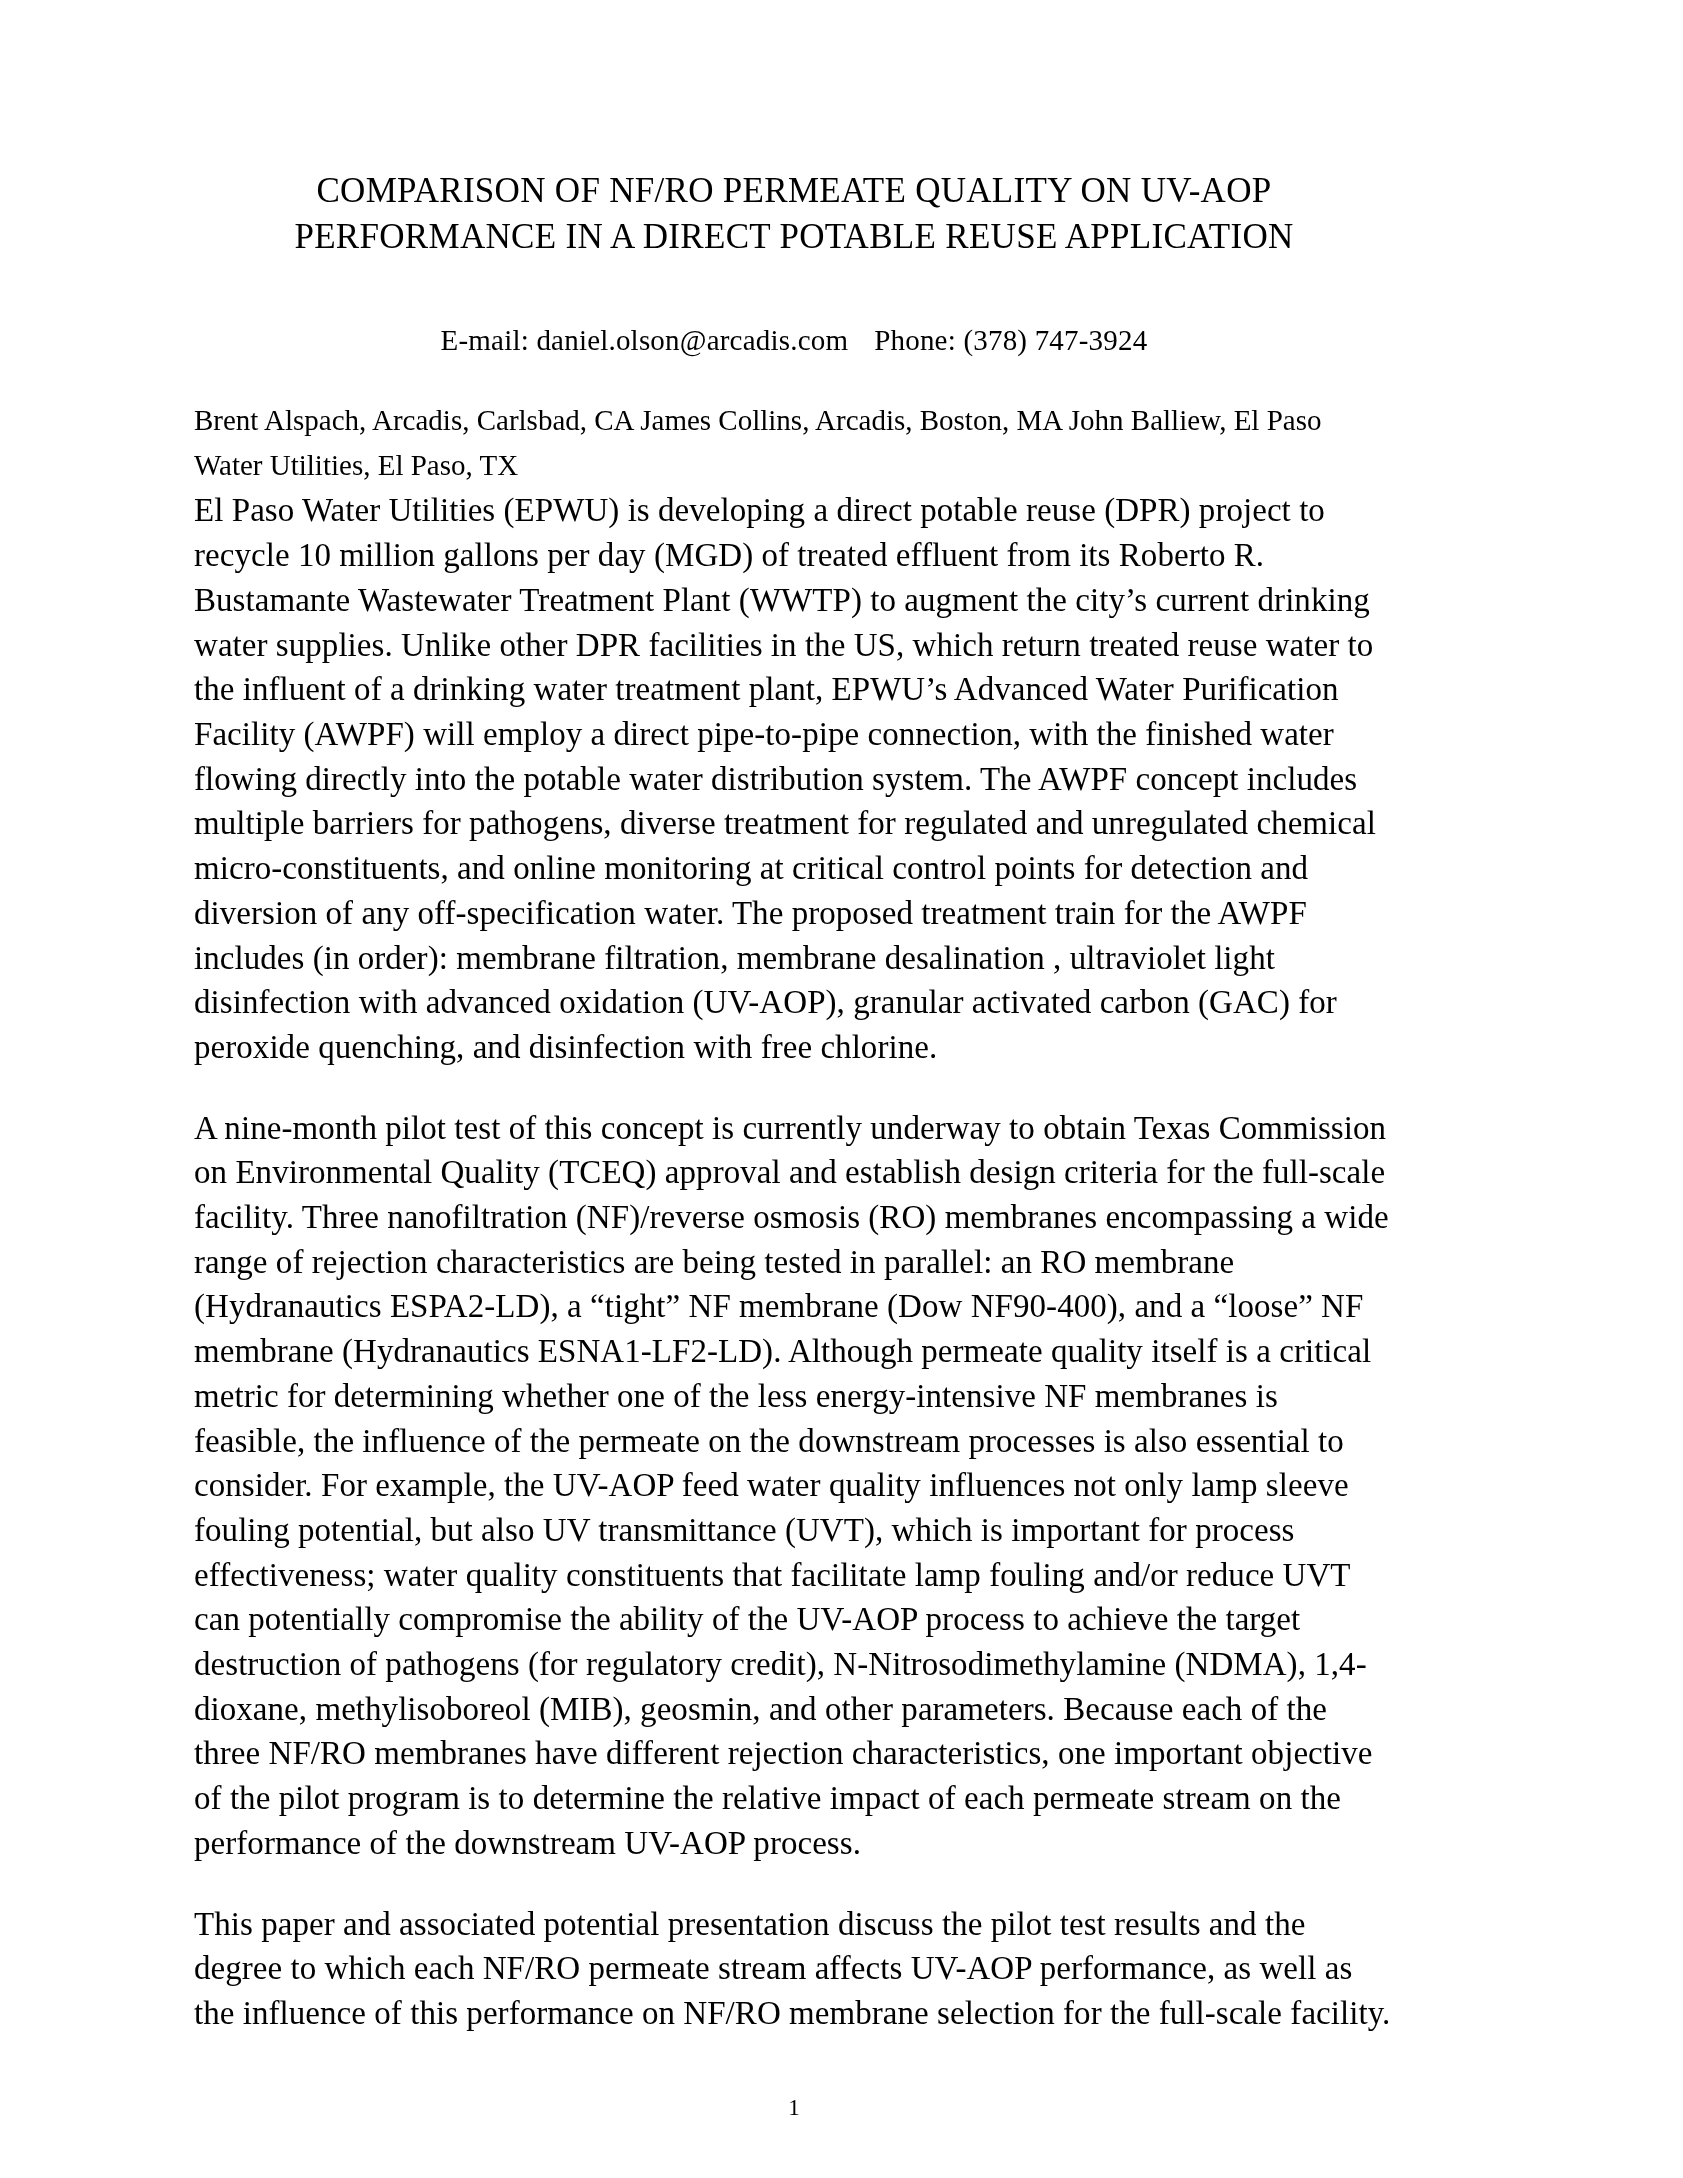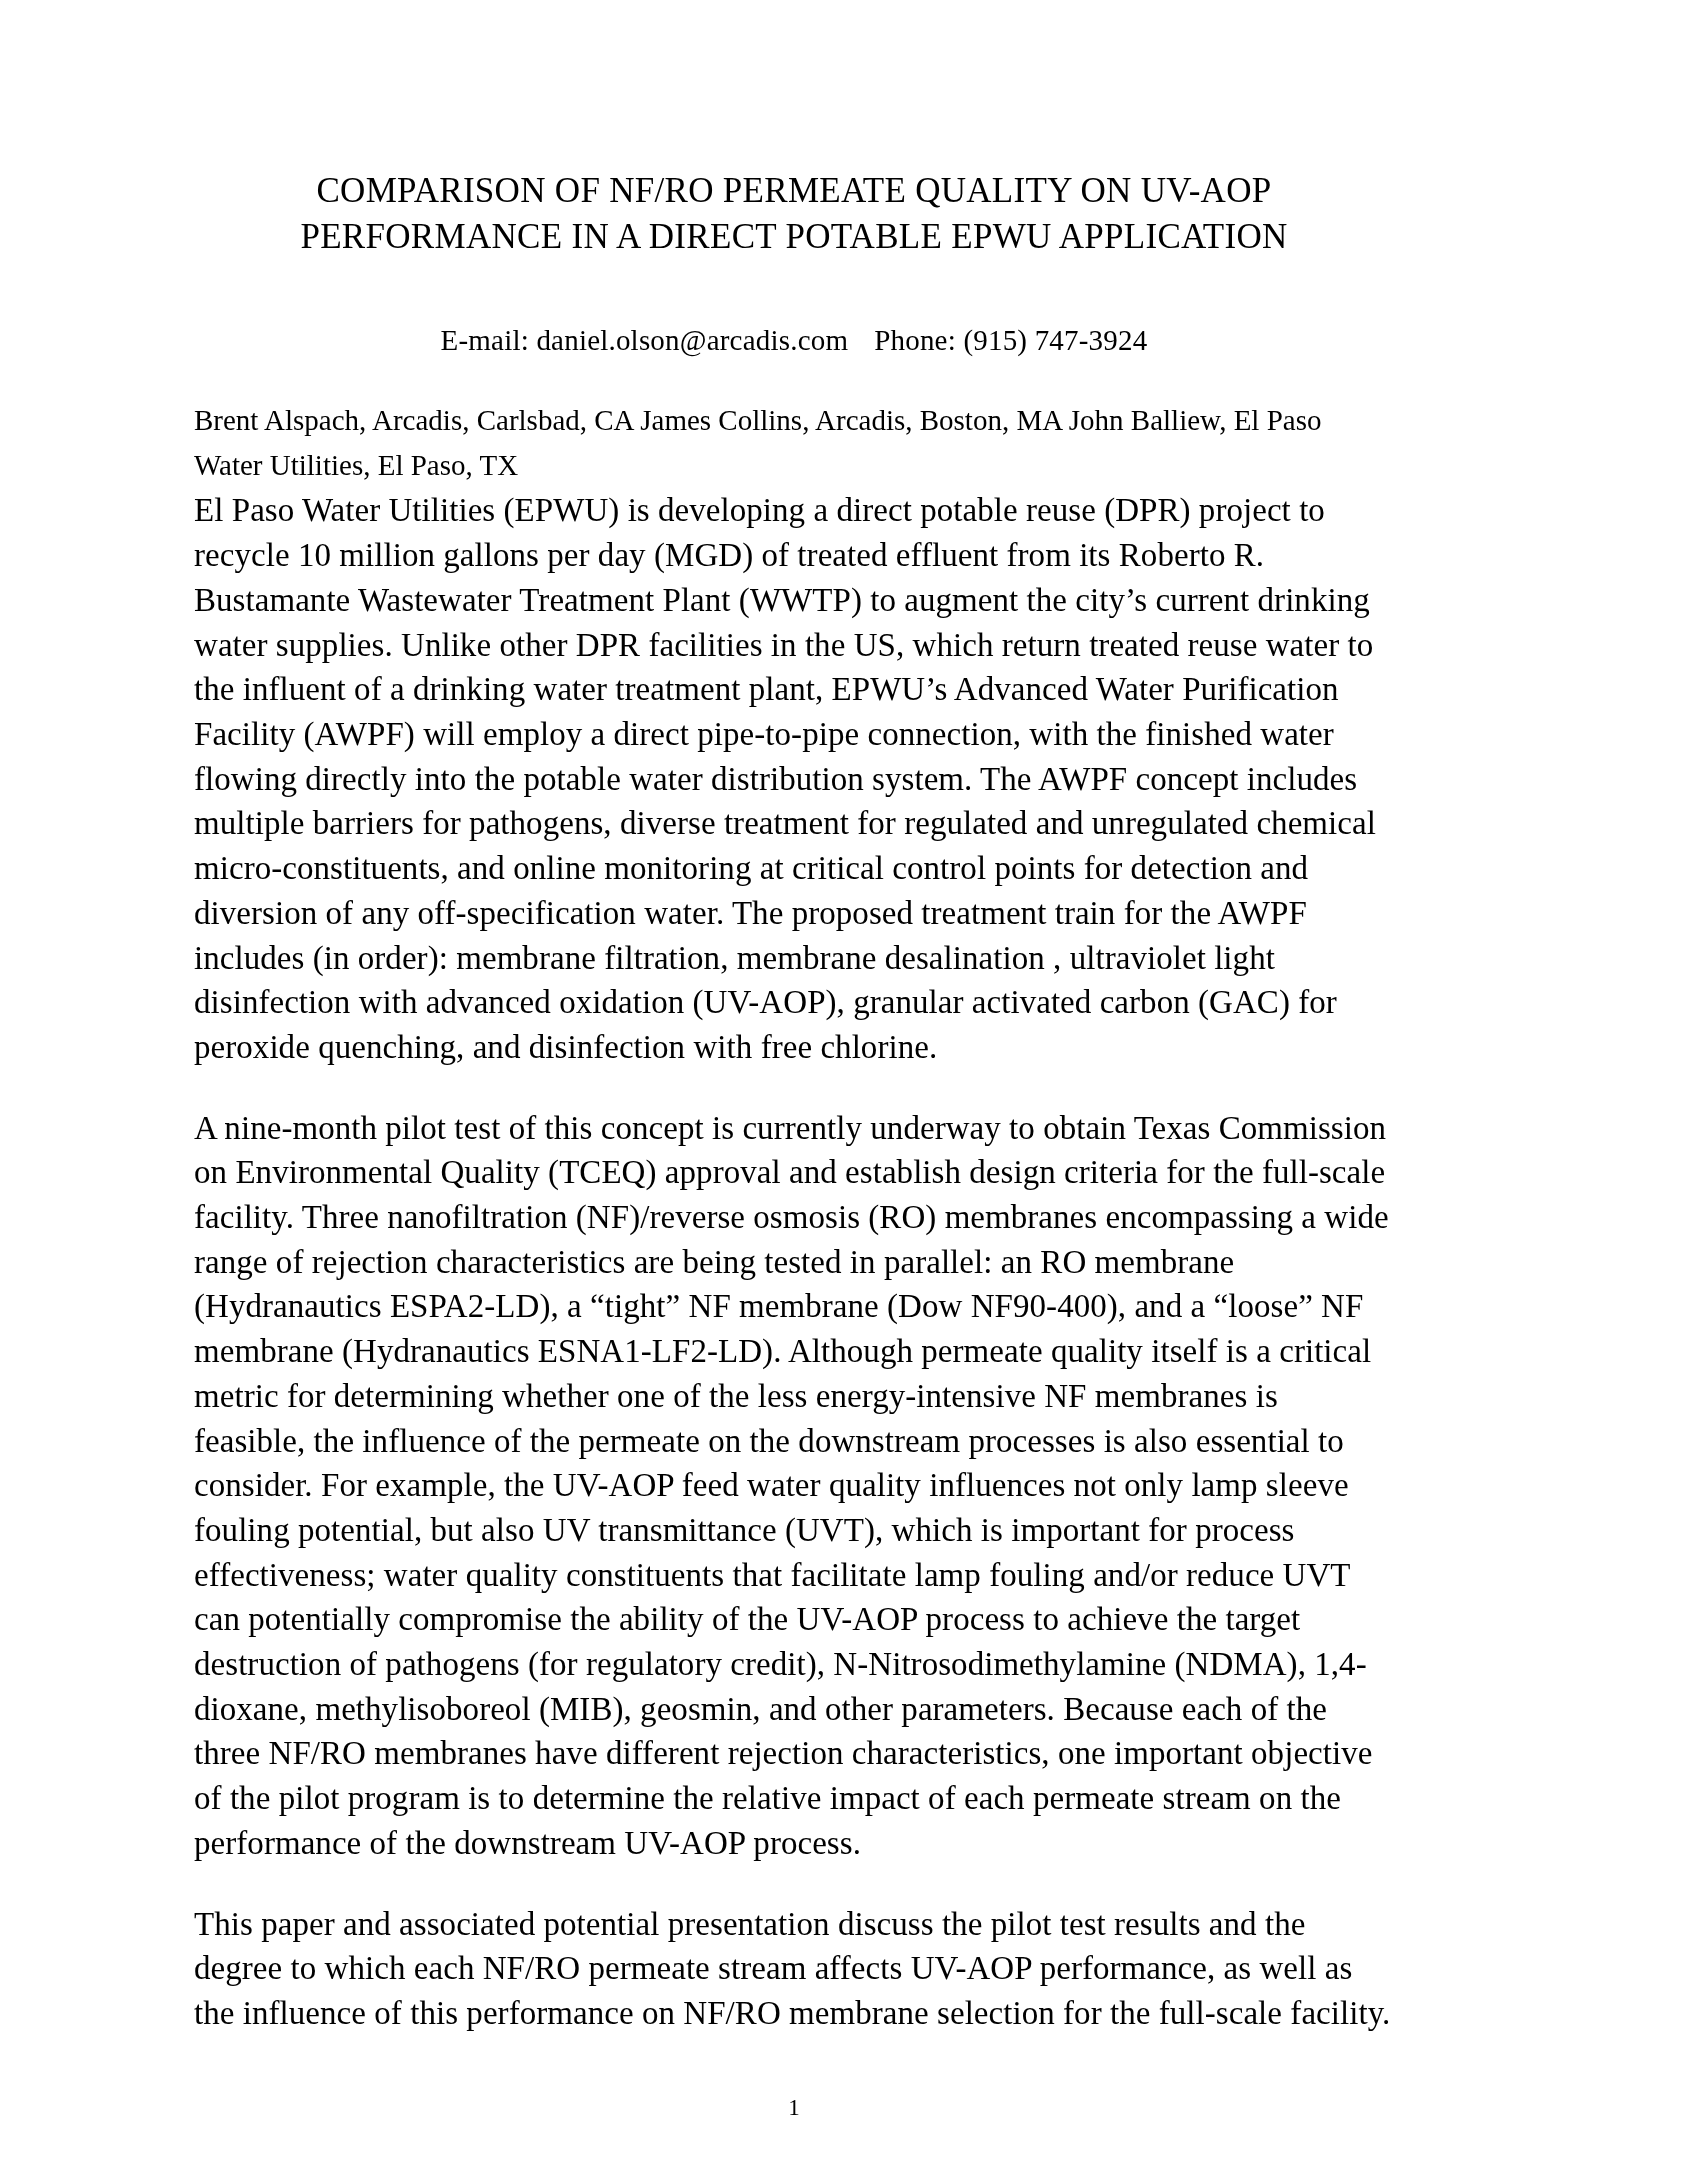--- a/index.html
+++ b/index.html
@@ -78,26 +78,26 @@
     font-size: 23px;
   }
 </style>
 </head>
 <body>
 
 <div class="page">
 
   <h1 class="title">
     <span class="title-line">COMPARISON OF NF/RO PERMEATE QUALITY ON UV-AOP</span>
-    <span class="title-line">PERFORMANCE IN A DIRECT POTABLE EPWU APPLICATION</span>
+    <span class="title-line">PERFORMANCE IN A DIRECT POTABLE REUSE APPLICATION</span>
   </h1>
 
   <div class="authors">
     <span class="line email-line">
-      <span>E-mail: daniel.olson@arcadis.com</span><span class="email-gap"></span><span>Phone: (915) 747-3924</span>
+      <span>E-mail: daniel.olson@arcadis.com</span><span class="email-gap"></span><span>Phone: (378) 747-3924</span>
     </span>
   </div>
 
   <div class="authors-sub">
     <span class="line">Brent Alspach, Arcadis, Carlsbad, CA</span>
     <span class="line">James Collins, Arcadis, Boston, MA</span>
     <span class="line">John Balliew, El Paso Water Utilities, El Paso, TX</span>
   </div>
 
 

